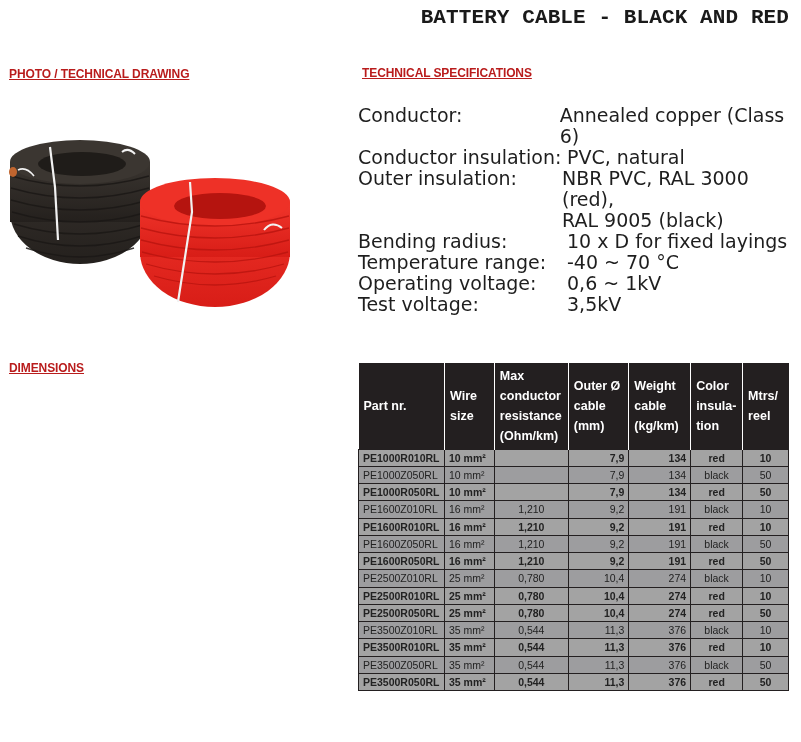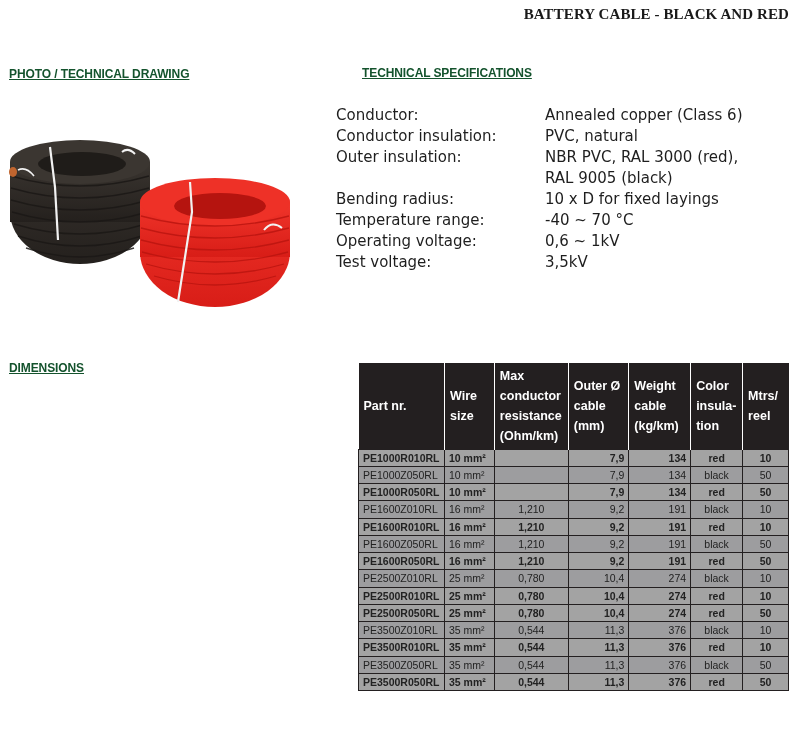--- a/index.html
+++ b/index.html
@@ -1,34 +1,34 @@
 <!DOCTYPE html>
 <html><head>
   <meta charset="utf-8">
   <style>
     * { box-sizing: border-box; margin: 0; padding: 0; }
     html, body { width: 801px; height: 742px; background: #ffffff; overflow: hidden; }
     body { position: relative; font-family: "DejaVu Sans", "Liberation Sans", sans-serif; color: #1a1a1a; }
 
     .doc-title {
       position: absolute; right: 12px; top: 6px;
-      font-family: Liberation Serif, serif; font-weight: bold; font-size: 15px;
+      font-family: Liberation Mono, monospace; font-weight: bold; font-size: 21px;
       letter-spacing: 0.1px; color: #1a1a1a; text-align: center;
     }
     .section-heading {
       position: absolute; font-family: "Liberation Sans", sans-serif; font-weight: bold;
-      font-size: 12px; text-decoration: underline; color: #14532d; letter-spacing: -0.1px;
+      font-size: 12px; text-decoration: underline; color: #b91c1c; letter-spacing: -0.1px;
     }
     #h-photo { left: 9px; top: 67px; }
     #h-specs { left: 355px; top: 66px; margin-left: 7px; }
     #h-dims { left: 9px; top: 361px; }
 
     .photo { position: absolute; left: 0; top: 112px; width: 345px; height: 205px; }
 
-    .specs { position: absolute; left: 336px; top: 105px; font-size: 15px; line-height: 21px; color: #1e1e1e; }
+    .specs { position: absolute; left: 358px; top: 105px; font-size: 19px; line-height: 21px; color: #1e1e1e; }
     .spec-row { display: flex; }
     .spec-label { width: 209px; white-space: nowrap; }
     .spec-value { white-space: pre-line; }
 
     table.dims {
       position: absolute; left: 358px; top: 363px; width: 431px;
       border-collapse: collapse; font-family: "Liberation Sans", sans-serif;
     }
     table.dims th {
       background: #231f20; color: #ffffff; font-weight: bold; font-size: 12.5px;

